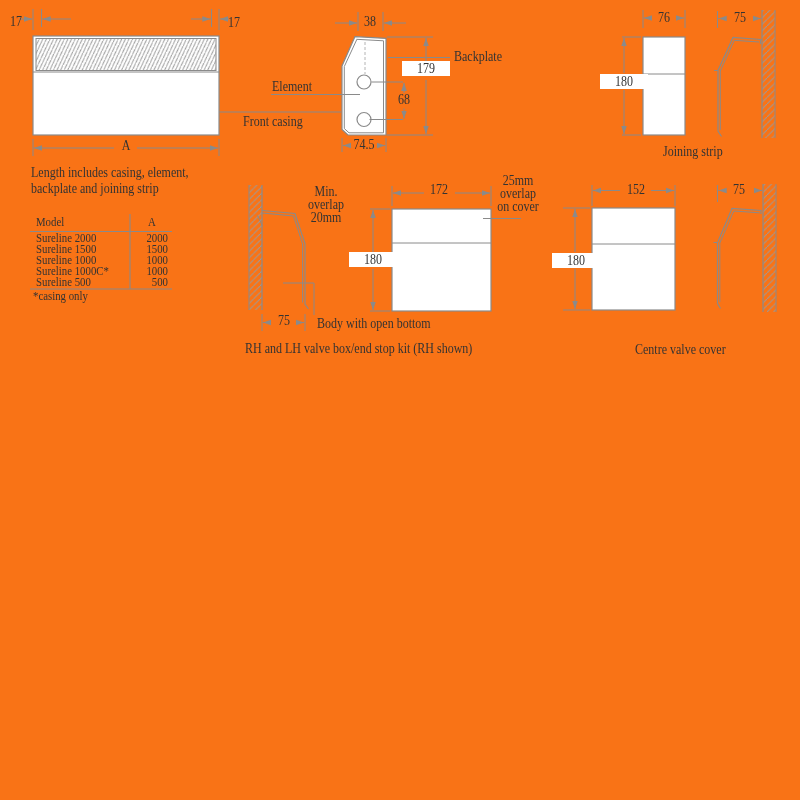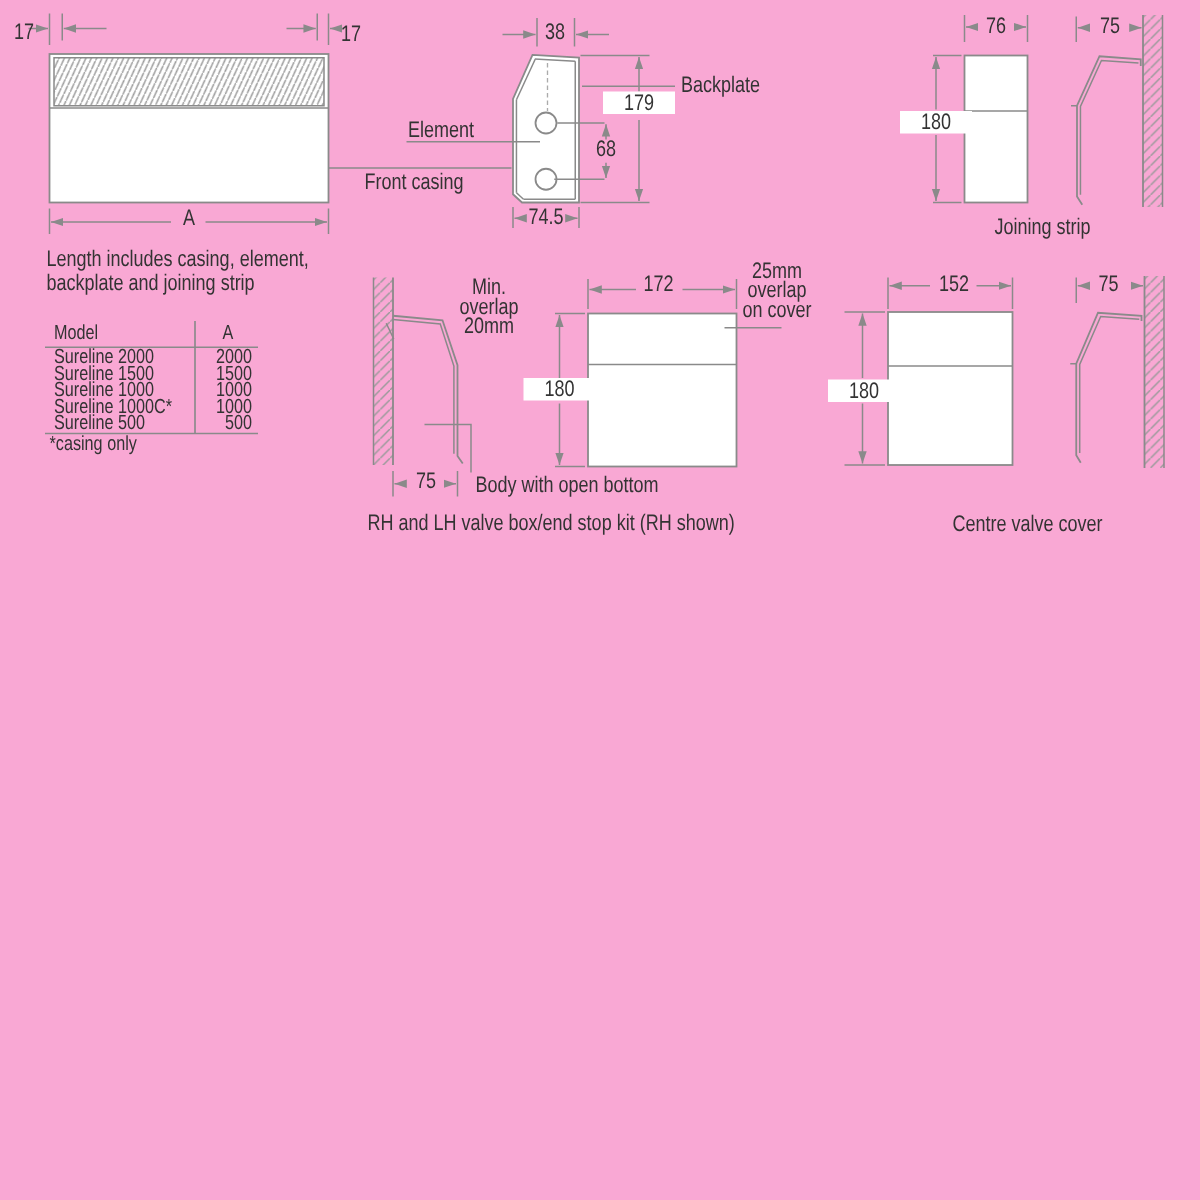--- a/index.html
+++ b/index.html
@@ -1,17 +1,17 @@
 <!DOCTYPE html>
 <html><head>
 <meta charset="utf-8">
 <style>
   html,body{margin:0;padding:0;background:#ffffff;}
-  #stage{position:relative;width:800px;height:800px;background:#f9a8d4;overflow:hidden;
-         font-family:Liberation Sans, sans-serif;}
+  #stage{position:relative;width:800px;height:800px;background:#f97316;overflow:hidden;
+         font-family:Liberation Serif, serif;}
   #linework{position:absolute;left:0;top:0;}
   .t{position:absolute;font-size:15px;line-height:15px;color:#333;white-space:nowrap;
      transform:scaleX(.8);transform-origin:left top;}
   .ctr{text-align:center;transform-origin:center top;}
   .rgt{text-align:right;transform-origin:right top;}
   .tbl{font-size:13.5px;line-height:13.5px;}
 </style>
 </head>
 <body>
 <div id="stage">

